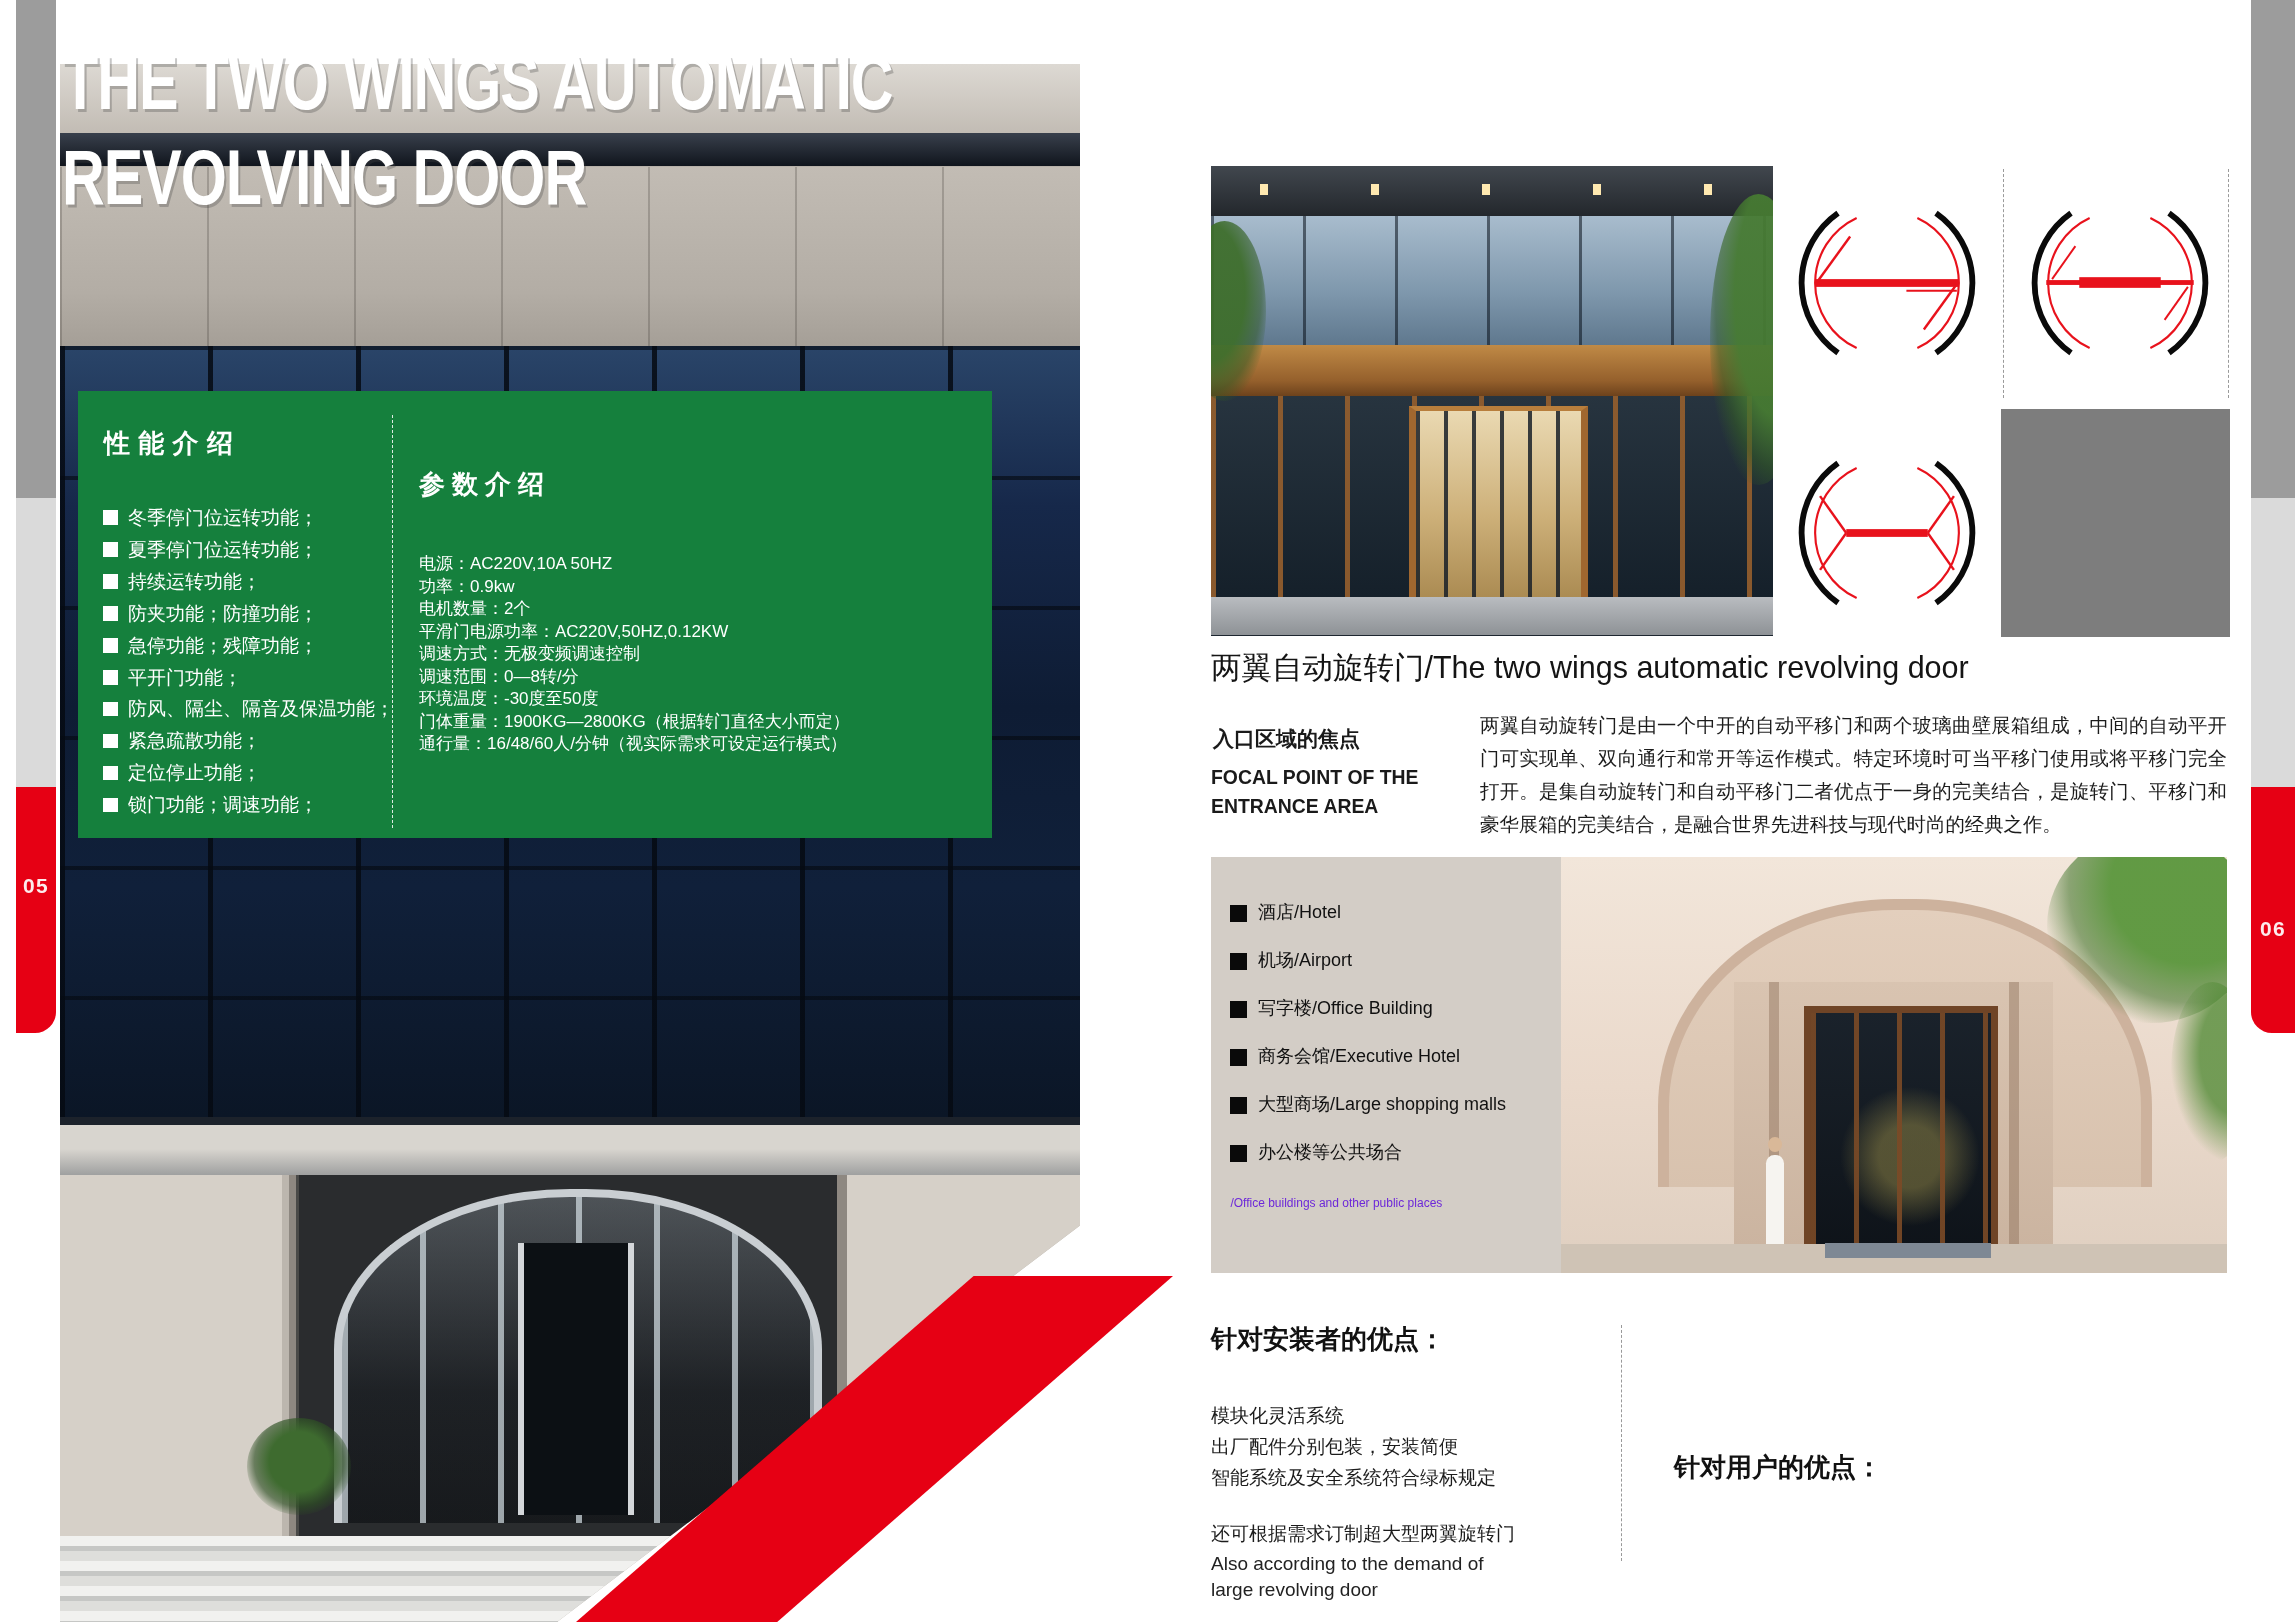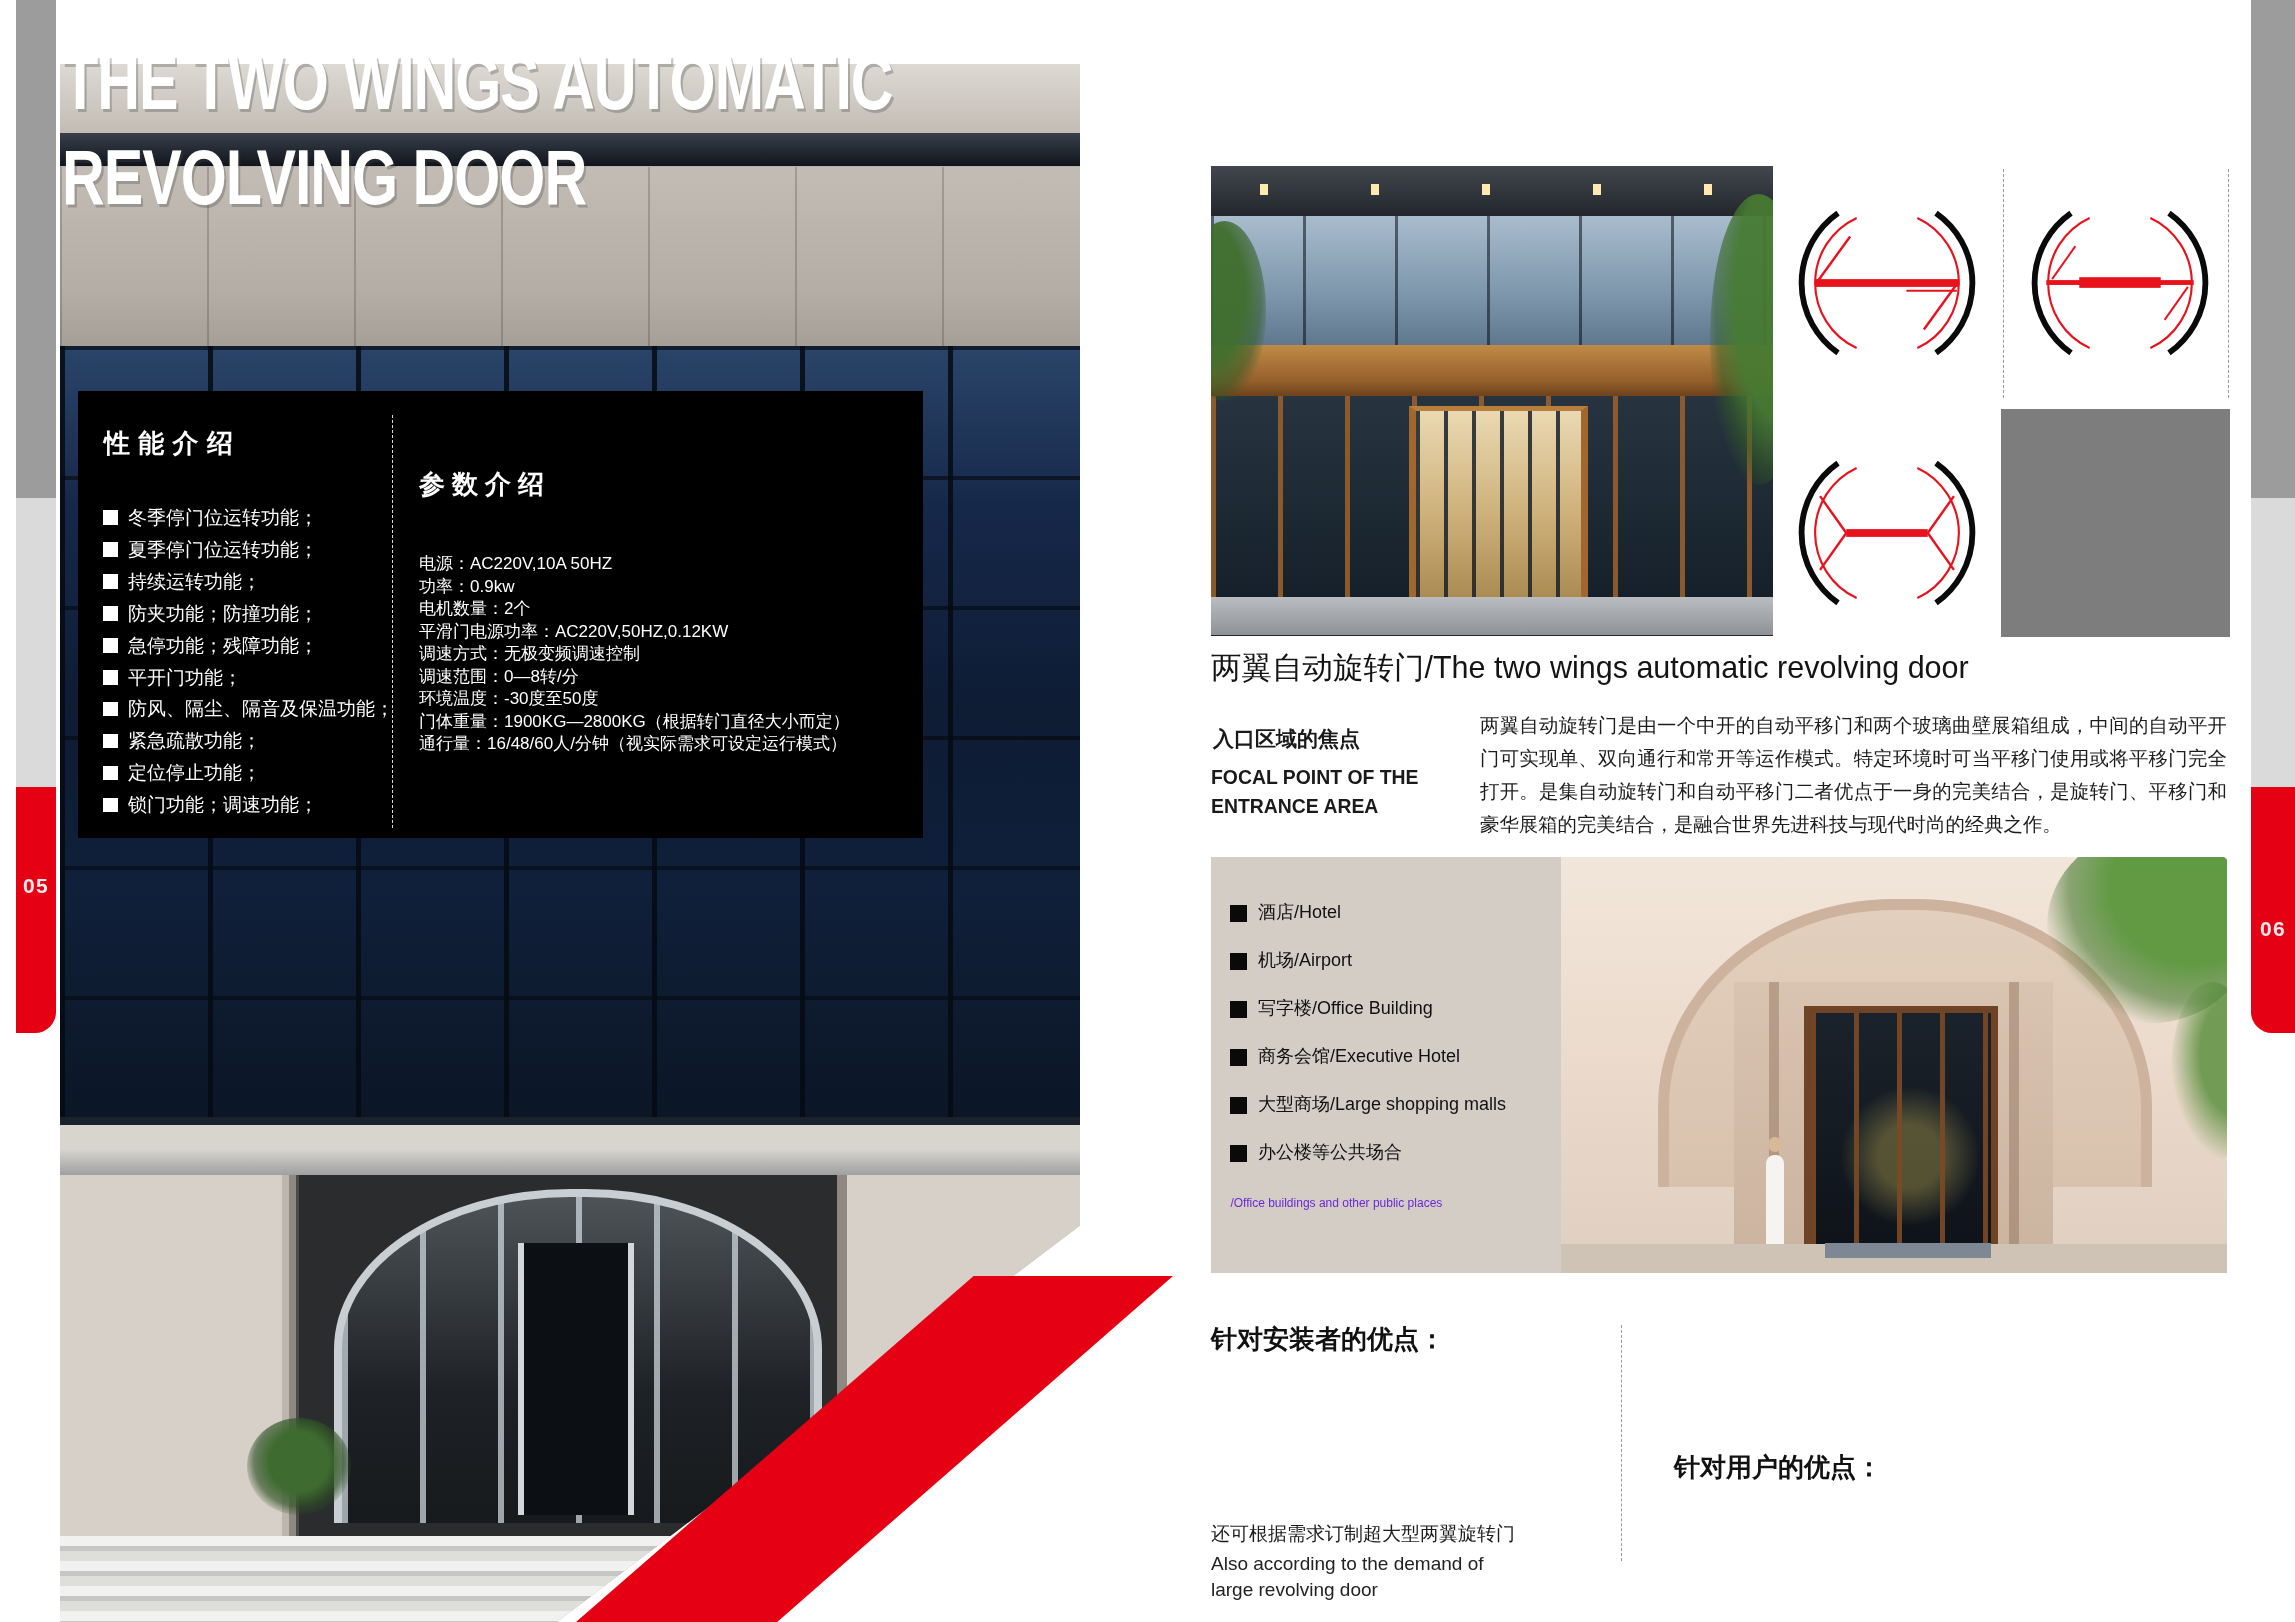--- a/index.html
+++ b/index.html
@@ -53,21 +53,21 @@
   .lp-plant2{left:735px;top:1354px;}
   .lp-steps{left:0;top:1472px;width:100%;height:87px;
     background:repeating-linear-gradient(180deg,#f1f1ef 0 9.7px,#c6c7c5 9.7px 14.6px,#dededb 14.6px 25px);}
 
   
   .main-title{left:62px;top:35px;z-index:5;color:#ffffff;font-weight:bold;line-height:95px;}
   .tline{display:block;font-size:78px;letter-spacing:-1.4px;transform:scaleX(.76);transform-origin:left top;
          white-space:nowrap;text-shadow:2.8px 2.8px 0 rgba(70,70,70,.30);}
 
   
-  .spec-box{left:78px;top:391px;width:845px;height:447px;background:#000000;z-index:6;color:#fff;}
+  .spec-box{left:78px;top:391px;width:914px;height:447px;background:#15803d;z-index:6;color:#fff;}
   .perf-title{left:26px;top:35px;font-size:26px;font-weight:bold;letter-spacing:8.3px;}
   .param-title{left:341px;top:76px;font-size:26px;font-weight:bold;letter-spacing:7px;}
   .perf-list{left:25px;top:117px;display:flex;flex-direction:column;gap:12.5px;}
   .prow{display:flex;align-items:center;font-size:19px;line-height:19.4px;white-space:nowrap;}
   .wbullet{display:inline-block;width:14.6px;height:14.6px;background:#ffffff;margin-right:10.4px;flex:none;}
   .spec-divider{left:314px;top:23.6px;height:413px;width:0;border-left:1.4px dashed rgba(255,255,255,.85);}
   .param-list{left:341px;top:164px;display:flex;flex-direction:column;gap:5.5px;}
   .qrow{font-size:17px;line-height:17px;white-space:nowrap;}
 
   
@@ -354,20 +354,25 @@
     <div class="abs rb-door"></div>
     <div class="abs rb-head"></div>
     <div class="abs rb-figure"></div>
     <div class="abs rb-ground"></div>
     <div class="abs rb-mat"></div>
     <div class="abs rb-leaf"></div>
     <div class="abs rb-leaf2"></div>
   </div>
 
   <div class="abs adv-h inst-h">针对安装者的优点：</div>
+  <div class="abs inst-lines">
+    <div>模块化灵活系统</div>
+    <div>出厂配件分别包装，安装简便</div>
+    <div>智能系统及安全系统符合绿标规定</div>
+  </div>
   <div class="abs inst-extra-cn">还可根据需求订制超大型两翼旋转门</div>
   <div class="abs inst-extra-en">
     <div>Also according to the demand of</div>
     <div>large revolving door</div>
   </div>
   <div class="abs hdash"></div>
   <div class="abs adv-h user-h">针对用户的优点：</div>
 
 </div>
 

